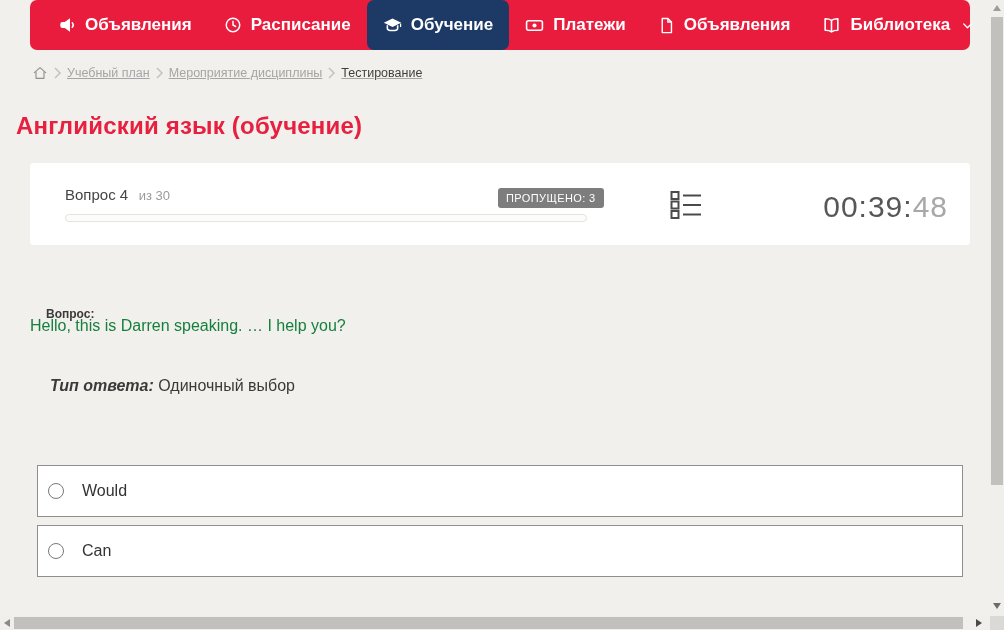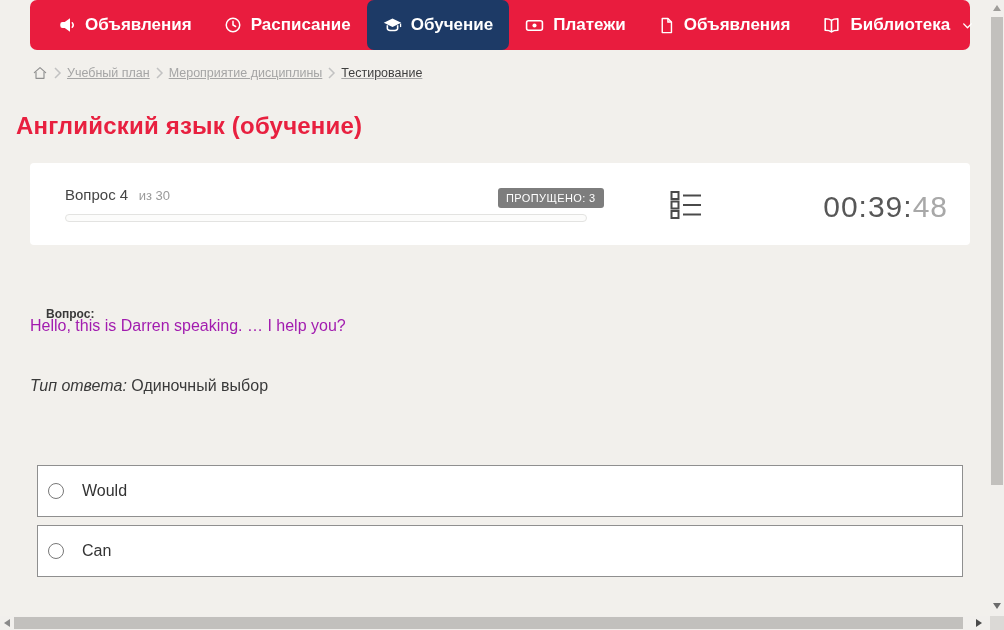--- a/index.html
+++ b/index.html
@@ -41,23 +41,23 @@
   .progress-fill{height:100%;width:0;background:#e91c3e;border-radius:4px;}
   .qlist-btn{position:absolute;left:640px;top:27px;width:34px;height:30px;background:none;border:none;
              padding:0;cursor:pointer;display:flex;align-items:center;}
   .timer{position:absolute;right:22px;top:29px;font-size:30px;font-weight:300;letter-spacing:1px;
          color:#575757;line-height:1;}
   .timer-sec{color:#a8a8a8;}
 
   
   .q-label{position:absolute;left:30px;top:291px;margin:16px;font-size:12px;font-weight:bold;
            color:#3a3a3a;}
-  .q-text{position:absolute;left:30px;top:317px;margin:0;font-size:16px;color:#a21caf;}
+  .q-text{position:absolute;left:30px;top:317px;margin:0;font-size:16px;color:#15803d;}
   .q-type{position:absolute;left:30px;top:377px;margin:0;font-size:16px;color:#3a3a3a;}
-  .q-type-label{font-weight:normal;font-style:italic;}
+  .q-type-label{font-weight:bold;font-style:italic;margin-left:20px;}
 
   
   .option{position:absolute;left:37px;width:926px;height:52px;background:#fff;border:1px solid #8f8f8f;
           box-sizing:border-box;display:flex;align-items:center;padding-left:10px;gap:18px;cursor:pointer;}
   .option-1{top:465px;}
   .option-2{top:525px;}
   .radio{width:14px;height:14px;border:1px solid #787878;border-radius:50%;background:#fff;flex:0 0 auto;}
   .option-label{font-size:16px;color:#333;}
 
   

